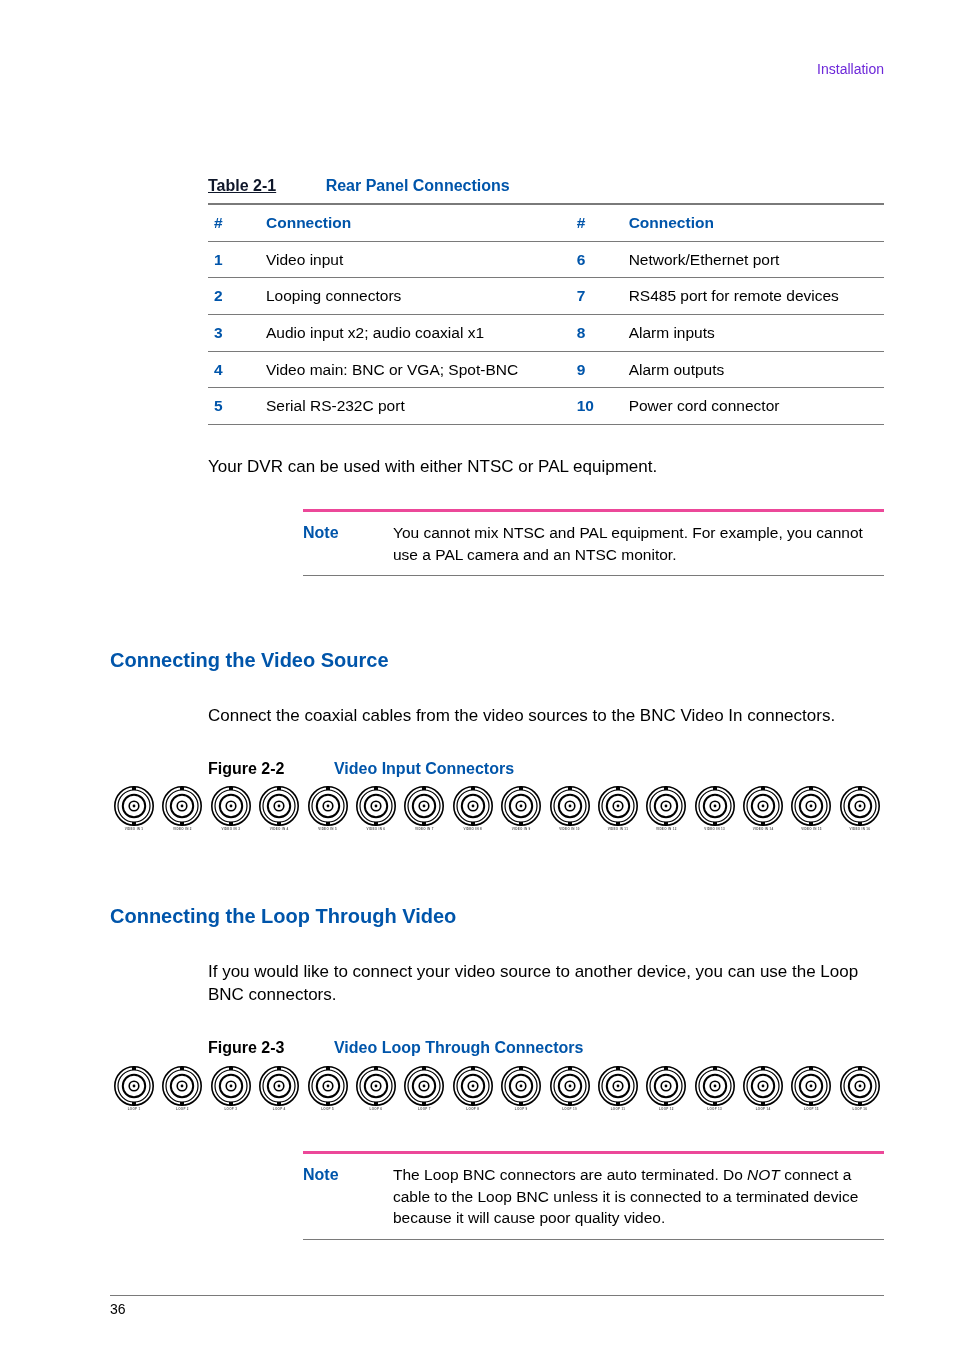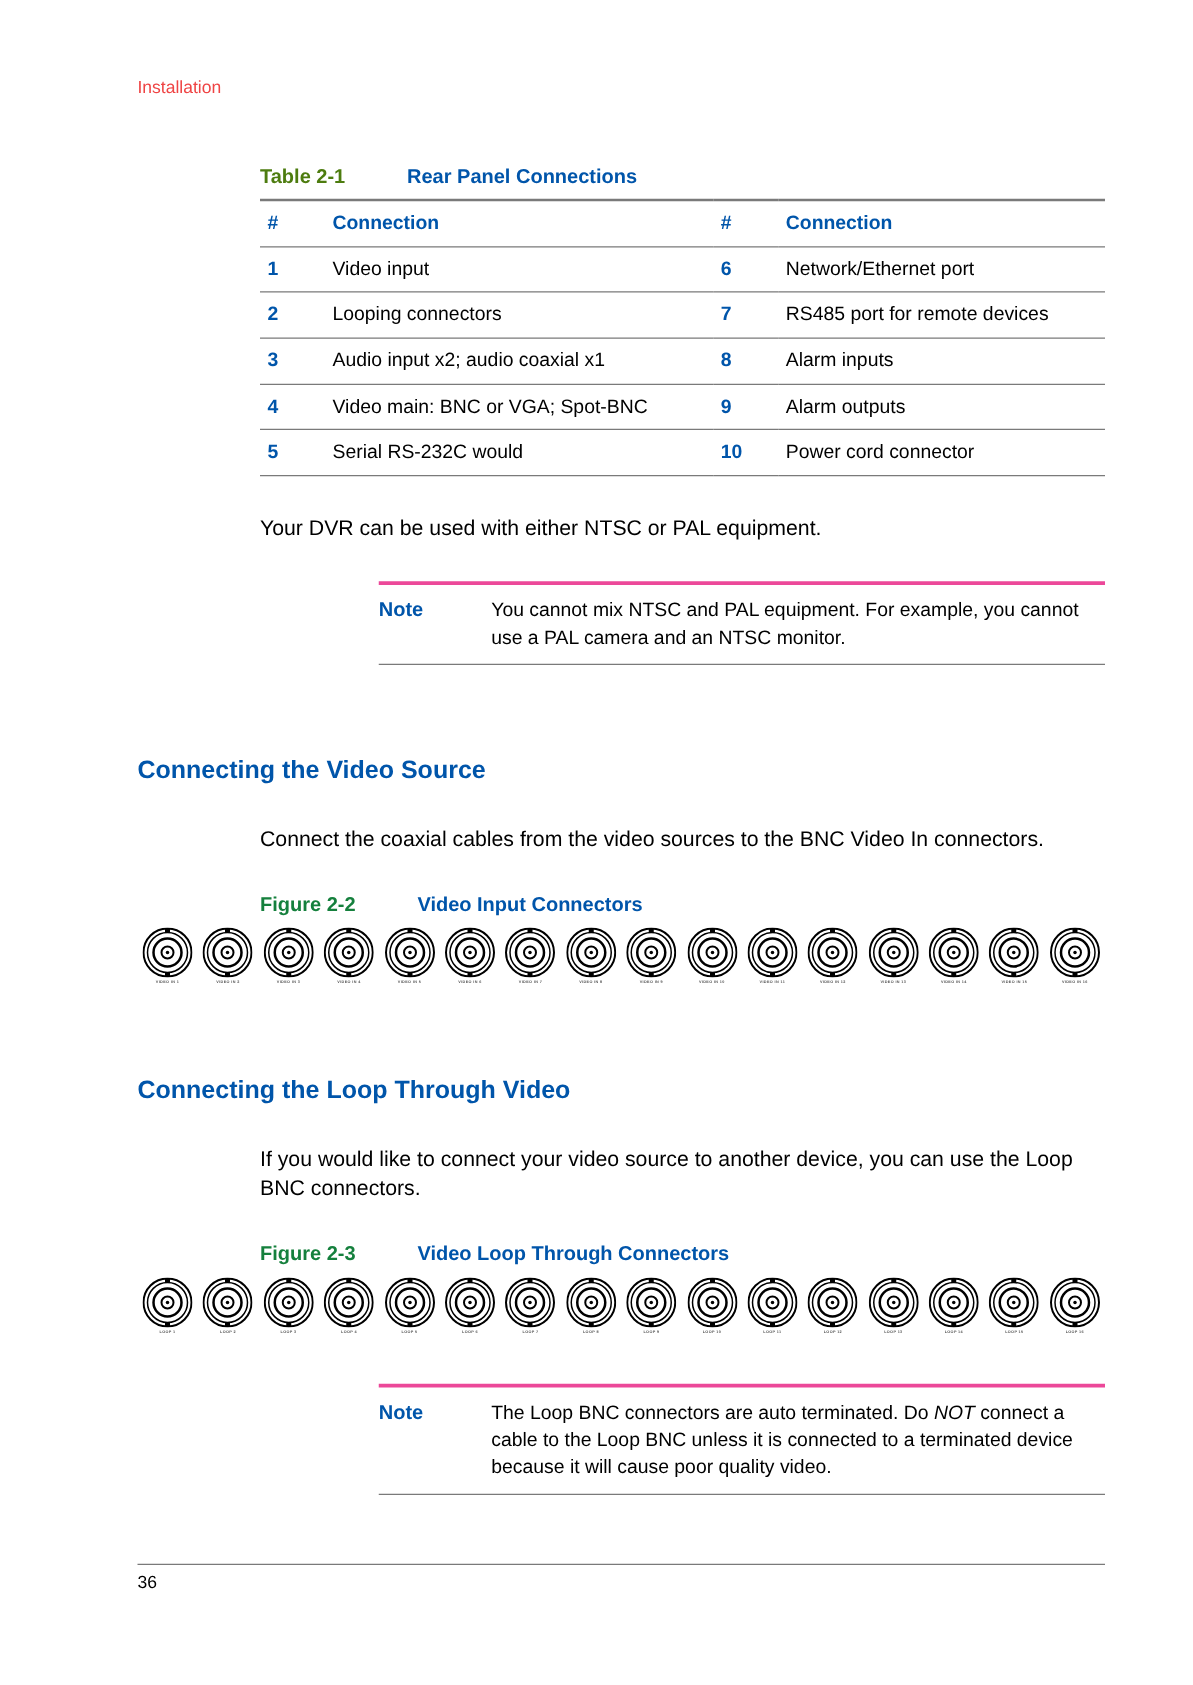--- a/index.html
+++ b/index.html
@@ -10,32 +10,34 @@
     color: #000;
     font-size: 16px;
     line-height: 1.4;
     width: 954px;
   }
   .page {
     padding: 60px 70px 30px 110px;
   }
   .running-header {
     font-size: 14px;
-    color: #ef4444;
-    margin-bottom: 51px;
+    color: #6d28d9;
+    margin-bottom: 95px;
+    text-align: right;
   }
   .content-indent {
     margin-left: 98px;
   }
   .table-caption {
     margin-bottom: 6px;
   }
   .table-caption .tc-label {
-    color: #4d7c0f;
-    font-weight: bold;
+    color: #0f172a;
+    font-weight: bold;
+    text-decoration: underline;
   }
   .table-caption .tc-title {
     color: #0055aa;
     font-weight: bold;
     margin-left: 45px;
   }
   table.panel {
     width: 100%;
     border-collapse: collapse;
     font-size: 15.5px;
@@ -82,21 +84,21 @@
   h2.section {
     color: #0055aa;
     font-size: 20px;
     font-weight: bold;
     margin: 70px 0 30px 0;
   }
   .fig-caption {
     margin: 18px 0 6px 0;
   }
   .fig-caption .fc-label {
-    color: #15803d;
+    color: #000000;
     font-weight: bold;
     text-align: center;
   }
   .fig-caption .fc-title {
     color: #0055aa;
     font-weight: bold;
     margin-left: 45px;
   }
   .bnc-row {
     display: flex;
@@ -168,21 +170,21 @@
           <td>Alarm inputs</td>
         </tr>
         <tr>
           <td class="num">4</td>
           <td>Video main: BNC or VGA; Spot-BNC</td>
           <td class="num">9</td>
           <td>Alarm outputs</td>
         </tr>
         <tr>
           <td class="num">5</td>
-          <td>Serial RS-232C would</td>
+          <td>Serial RS-232C port</td>
           <td class="num">10</td>
           <td>Power cord connector</td>
         </tr>
       </tbody>
     </table>
 
     <p class="body-para">Your DVR can be used with either NTSC or PAL equipment.</p>
 
     <div class="note-block">
       <div class="note-label">Note</div>

